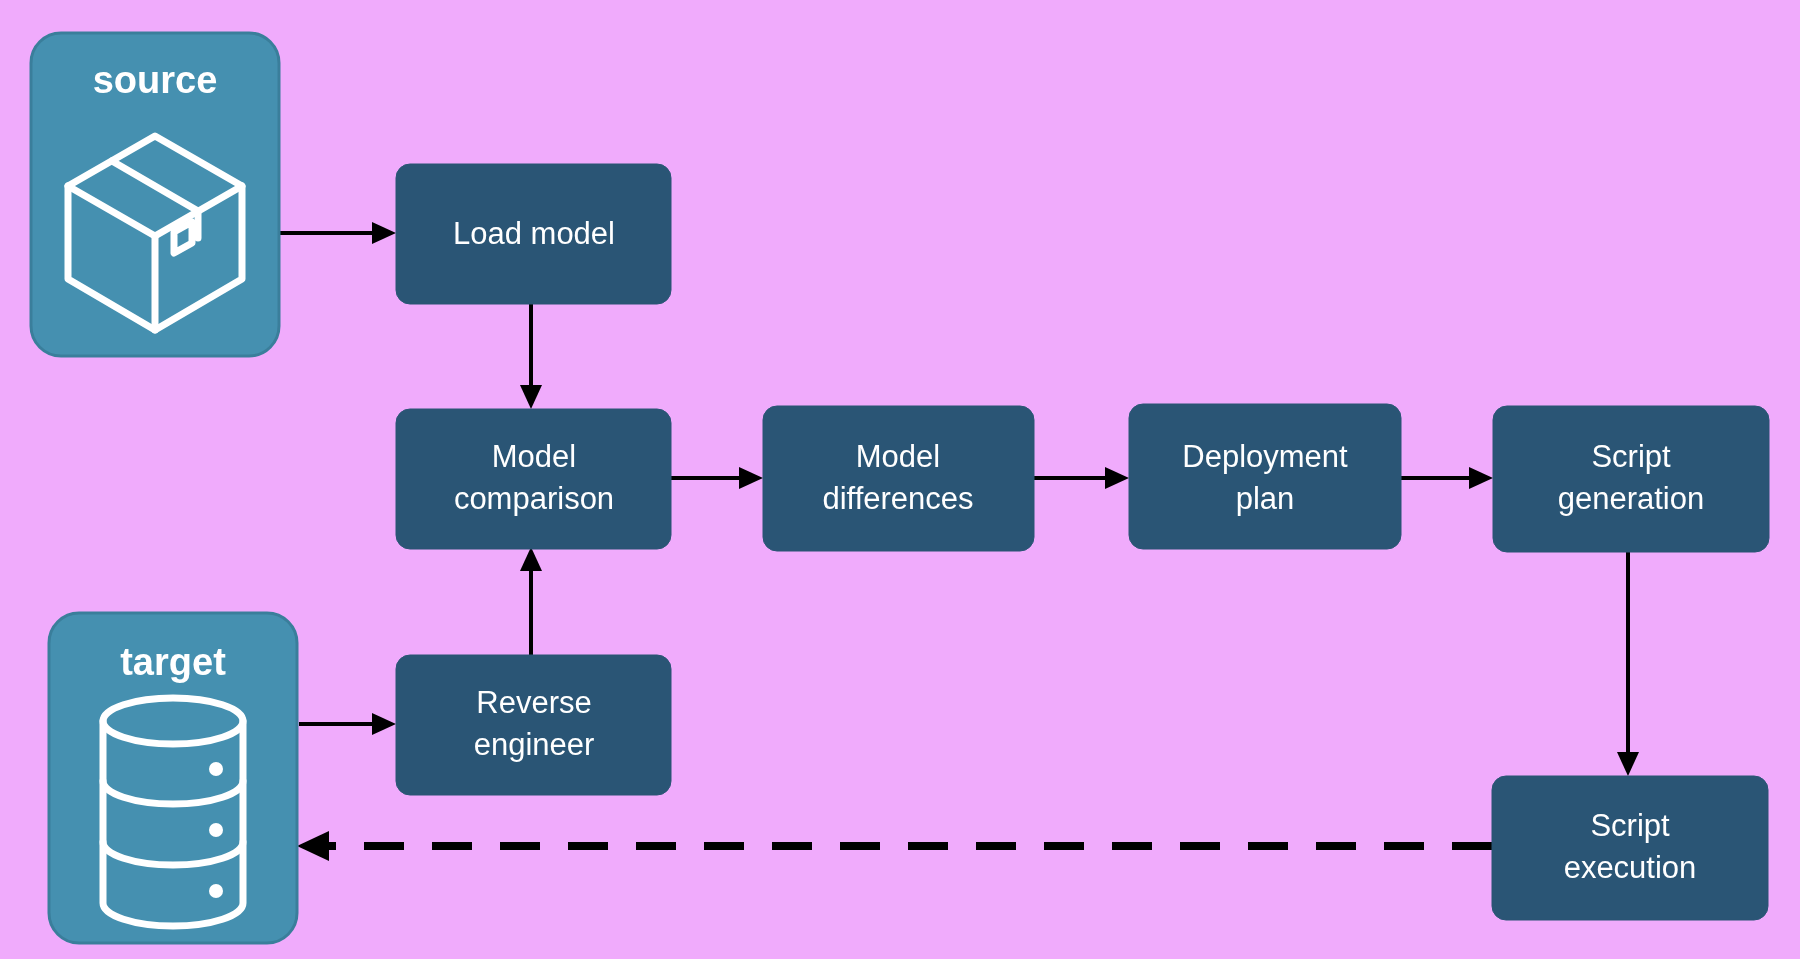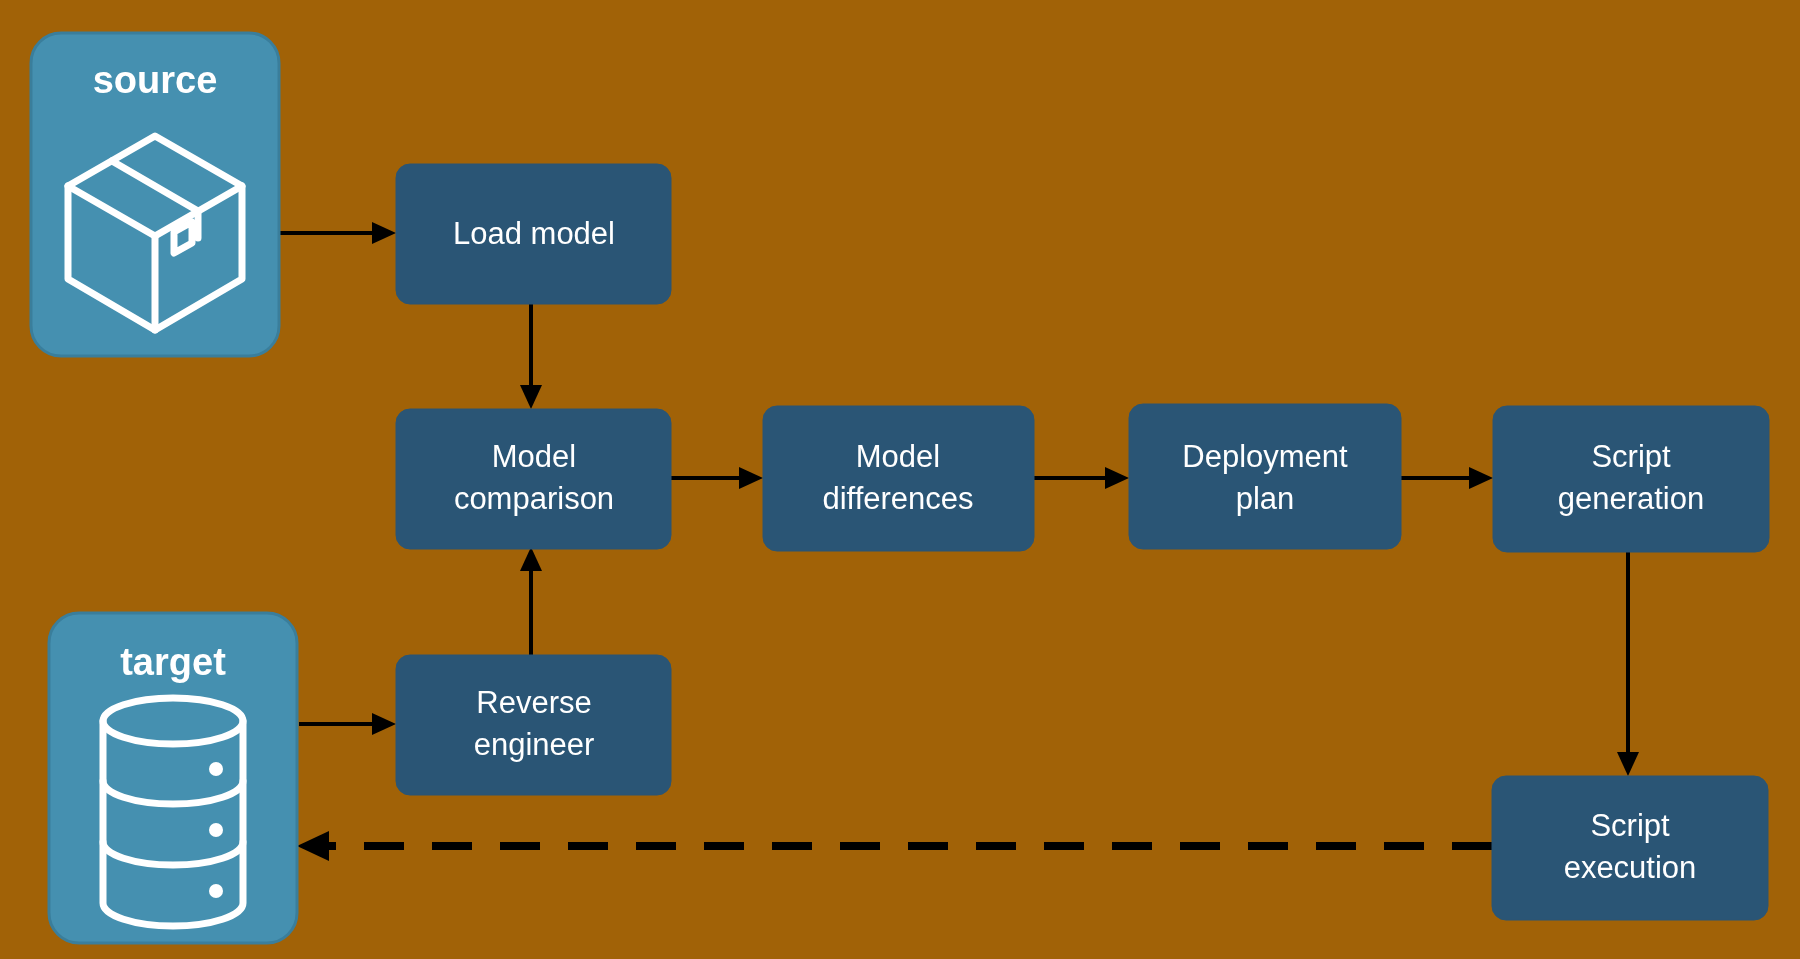--- a/index.html
+++ b/index.html
@@ -10,21 +10,21 @@
   body {
     width: 1800px;
     height: 959px;
     font-family: "Liberation Sans", sans-serif;
     overflow: hidden;
   }
   #diagram-root {
     position: relative;
     width: 1800px;
     height: 959px;
-    background: #a16207;
+    background: #f0abfc;
   }
   svg.diagram-canvas {
     display: block;
     width: 1800px;
     height: 959px;
   }
   .endpoint-box-shape {
     fill: #4590b0;
     stroke: #3a7e9b;
     stroke-width: 3;

